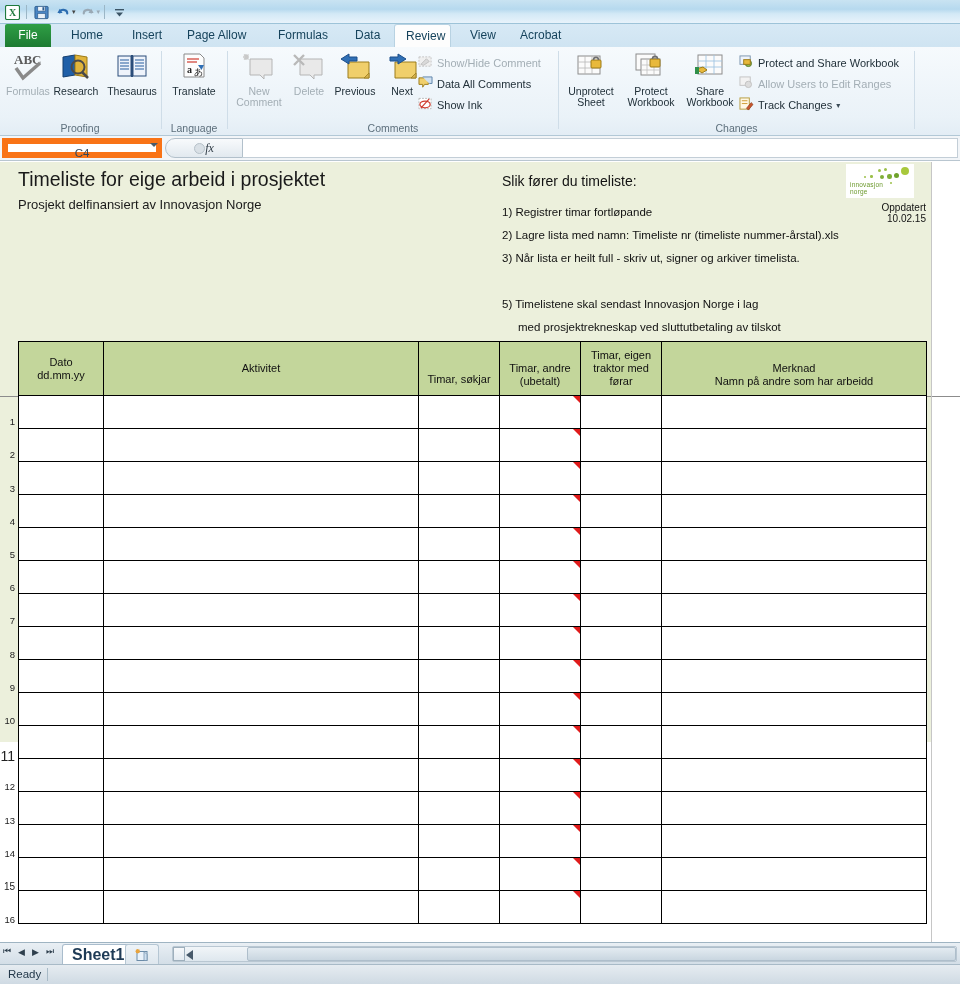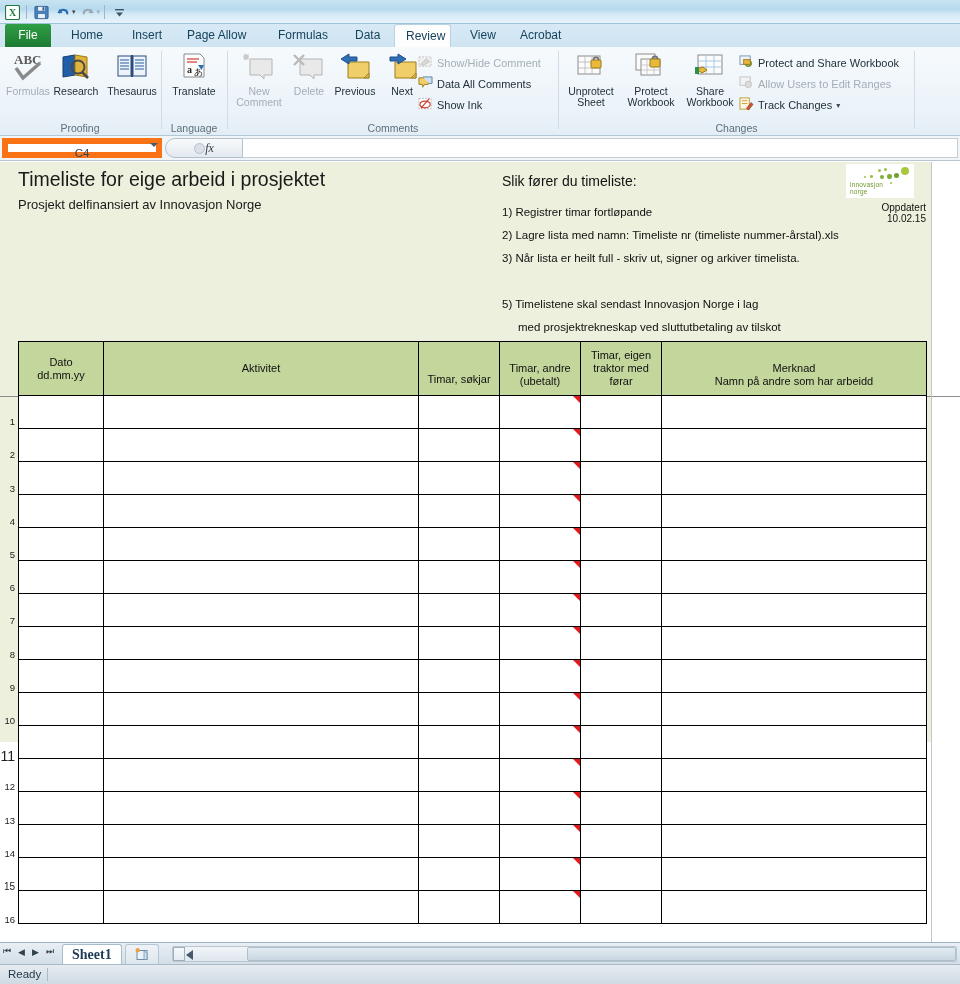--- a/index.html
+++ b/index.html
@@ -187,21 +187,21 @@
   
   #sheettabbar {
     position: absolute; left: 0; top: 942px; width: 960px; height: 22px;
     background: linear-gradient(to bottom,#e9eff4 0%, #d3dee7 100%);
     border-top: 1px solid #9fb4c2;
   }
   #navbtns { position: absolute; left: 3px; top: 3px; display: flex; align-items: center; gap: 7px; }
   .navb { font-size: 9px; color: #2e3f4d; cursor: default; }
   .sheet-tab {
     position: absolute; top: 1px; height: 21px; line-height: 20px;
-    font-size: 14px; padding: 0 9px; cursor: default; font-family: Liberation Serif, serif;
+    font-size: 16px; padding: 0 9px; cursor: default;
   }
   #sheet1-tab {
     left: 62px; background: #fff; color: #1f3b56; font-weight: bold;
     border: 1px solid #a9bccc; border-bottom: none; border-radius: 3px 3px 0 0;
   }
   #newsheet-tab {
     left: 125px; width: 34px; background: linear-gradient(to bottom,#eef3f7,#dde6ed);
     border: 1px solid #b5c6d3; border-bottom: none; border-radius: 3px 3px 0 0;
     text-align: center;
   }

